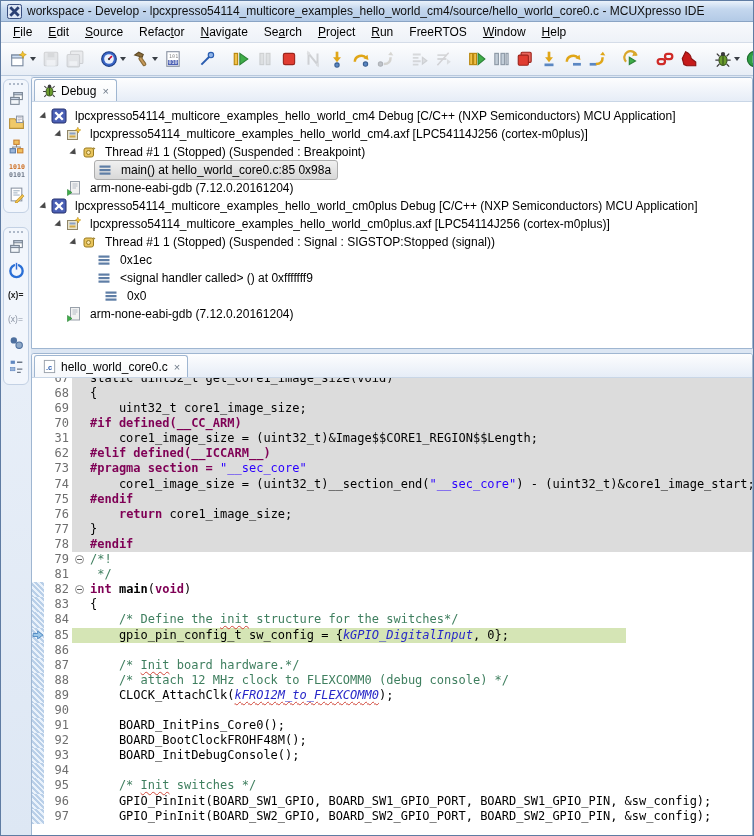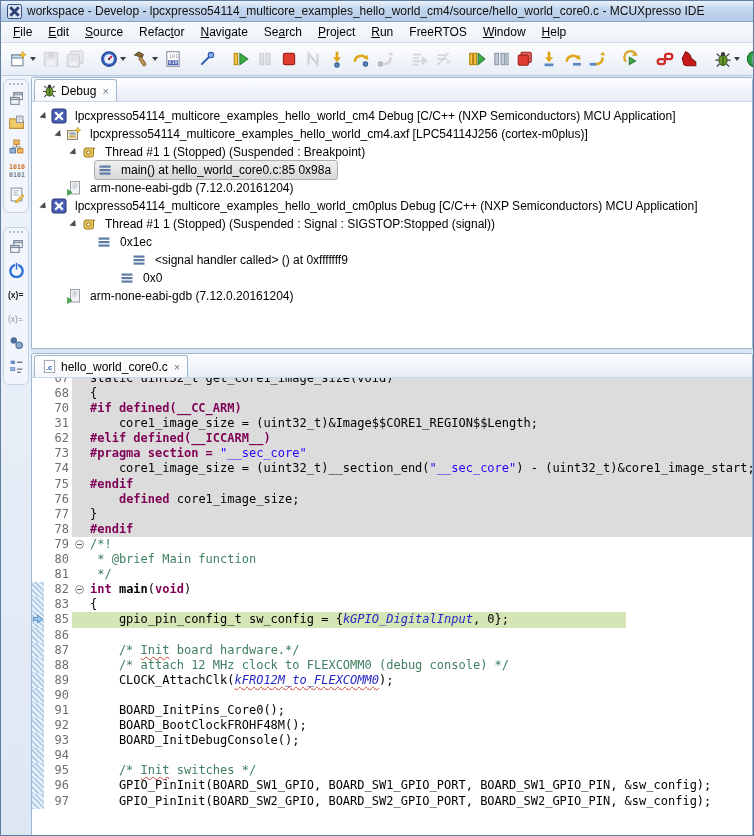--- a/index.html
+++ b/index.html
@@ -562,20 +562,36 @@
               <span class="selwrap">
                 <span class="icon ticon">
                   <svg viewBox="0 0 16 16">
                     <rect x="1" y="1" width="14" height="14" rx="2" fill="#4a5fb4" stroke="#24306e"></rect>
                     <path d="M4.2 4.2l7.6 7.6M11.8 4.2l-7.6 7.6" stroke="#fff" stroke-width="2.3"></path>
                   </svg>
                 </span>
                 <span class="tlabel">lpcxpresso54114_multicore_examples_hello_world_cm0plus Debug [C/C++ (NXP Semiconductors) MCU Application]</span>
               </span>
             </div>
+            <div class="trow" style="padding-left: 21px;">
+              <span class="exp">
+                <i></i>
+              </span>
+              <span class="selwrap">
+                <span class="icon ticon">
+                  <svg viewBox="0 0 16 16">
+                    <rect x="1.5" y="4.5" width="10" height="9" fill="#e9e4cd" stroke="#8e8568"></rect>
+                    <rect x="3.5" y="6.5" width="6" height="2" fill="#8aa0c8"></rect>
+                    <rect x="3.5" y="9.5" width="6" height="2" fill="#d0a848"></rect>
+                    <path d="M11.8 1.2l.9 2 2.1.7-1.8 1.1-.8 2-.9-2-2.1-.8 1.8-1z" fill="#f4c430" stroke="#b8860b" stroke-width="0.5"></path>
+                  </svg>
+                </span>
+                <span class="tlabel">lpcxpresso54114_multicore_examples_hello_world_cm0plus.axf [LPC54114J256 (cortex-m0plus)]</span>
+              </span>
+            </div>
             <div class="trow" style="padding-left: 36px;">
               <span class="exp">
                 <i></i>
               </span>
               <span class="selwrap">
                 <span class="icon ticon">
                   <svg viewBox="0 0 16 16">
                     <rect x="3" y="4" width="9.5" height="9" rx="2" fill="#e8c45c" stroke="#9a7b20"></rect>
                     <circle cx="7.5" cy="8.5" r="2" fill="#f6e3a8" stroke="#9a7b20"></circle>
                     <path d="M12.5 3l2 2-2.5.5z" fill="#9a7b20"></path>
@@ -592,36 +608,36 @@
                     <g fill="#5f7ea6">
                       <rect x="2.5" y="3.5" width="11" height="2.2"></rect>
                       <rect x="2.5" y="7" width="11" height="2.2"></rect>
                       <rect x="2.5" y="10.5" width="11" height="2.2"></rect>
                     </g>
                   </svg>
                 </span>
                 <span class="tlabel">0x1ec</span>
               </span>
             </div>
-            <div class="trow" style="padding-left: 51px; margin-left: 35px;">
+            <div class="trow" style="padding-left: 51px;">
               <span class="exp"></span>
               <span class="selwrap">
                 <span class="icon ticon">
                   <svg viewBox="0 0 16 16">
                     <g fill="#5f7ea6">
                       <rect x="2.5" y="3.5" width="11" height="2.2"></rect>
                       <rect x="2.5" y="7" width="11" height="2.2"></rect>
                       <rect x="2.5" y="10.5" width="11" height="2.2"></rect>
                     </g>
                   </svg>
                 </span>
                 <span class="tlabel">&lt;signal handler called&gt; () at 0xfffffff9</span>
               </span>
             </div>
-            <div class="trow" style="padding-left: 74px;">
+            <div class="trow" style="padding-left: 58px;">
               <span class="exp"></span>
               <span class="selwrap">
                 <span class="icon ticon">
                   <svg viewBox="0 0 16 16">
                     <g fill="#5f7ea6">
                       <rect x="2.5" y="3.5" width="11" height="2.2"></rect>
                       <rect x="2.5" y="7" width="11" height="2.2"></rect>
                       <rect x="2.5" y="10.5" width="11" height="2.2"></rect>
                     </g>
                   </svg>
@@ -667,20 +683,26 @@
               </div>
             </div>
             <div class="cline inactive">
               <span class="ann"></span>
               <span class="num">68</span>
               <span class="foldc"></span>
               <span class="codec"><span class="tk-p">{</span></span>
             </div>
             <div class="cline inactive">
               <span class="ann"></span>
+              <span class="num">69</span>
+              <span class="foldc"></span>
+              <span class="codec"><span class="tk-p">    uint32_t core1_image_size;</span></span>
+            </div>
+            <div class="cline inactive">
+              <span class="ann"></span>
               <span class="num">70</span>
               <span class="foldc"></span>
               <span class="codec"><span class="tk-k">#if defined(__CC_ARM)</span></span>
             </div>
             <div class="cline inactive">
               <span class="ann"></span>
               <span class="num">31</span>
               <span class="foldc"></span>
               <span class="codec"><span class="tk-p">    core1_image_size = (uint32_t)&amp;Image$$CORE1_REGION$$Length;</span></span>
             </div>
@@ -705,21 +727,21 @@
             <div class="cline inactive">
               <span class="ann"></span>
               <span class="num">75</span>
               <span class="foldc"></span>
               <span class="codec"><span class="tk-k">#endif</span></span>
             </div>
             <div class="cline inactive">
               <span class="ann"></span>
               <span class="num">76</span>
               <span class="foldc"></span>
-              <span class="codec"><span class="tk-p">    </span><span class="tk-k">defined</span><span class="tk-p"> core1_image_size;</span></span>
+              <span class="codec"><span class="tk-p">    </span><span class="tk-k">return</span><span class="tk-p"> core1_image_size;</span></span>
             </div>
             <div class="cline inactive">
               <span class="ann"></span>
               <span class="num">77</span>
               <span class="foldc"></span>
               <span class="codec"><span class="tk-p">}</span></span>
             </div>
             <div class="cline inactive">
               <span class="ann"></span>
               <span class="num">78</span>
@@ -729,43 +751,43 @@
             <div class="cline">
               <span class="ann"></span>
               <span class="num">79</span>
               <span class="foldc">
                 <span class="fold"></span>
               </span>
               <span class="codec"><span class="tk-c">/*!</span></span>
             </div>
             <div class="cline">
               <span class="ann"></span>
-              <span class="num">80</span>
-              <span class="foldc"></span>
-              <span class="codec"><span class="tk-c"> * @brief Main function</span></span>
-            </div>
-            <div class="cline">
-              <span class="ann"></span>
               <span class="num">81</span>
               <span class="foldc"></span>
               <span class="codec"><span class="tk-c"> */</span></span>
             </div>
             <div class="cline">
               <span class="ann range"></span>
               <span class="num">82</span>
               <span class="foldc">
                 <span class="fold"></span>
               </span>
               <span class="codec"><span class="tk-k">int</span><span class="tk-p"> </span><span class="tk-b">main</span><span class="tk-p">(</span><span class="tk-k">void</span><span class="tk-p">)</span></span>
             </div>
             <div class="cline">
               <span class="ann range"></span>
               <span class="num">83</span>
               <span class="foldc"></span>
               <span class="codec"><span class="tk-p">{</span></span>
+            </div>
+            <div class="cline">
+              <span class="ann range"></span>
+              <span class="num">84</span>
+              <span class="foldc"></span>
+              <span class="codec"><span class="tk-c">    /* Define the </span><span class="tk-c sq">init</span><span class="tk-c"> structure for the switches*/</span></span>
             </div>
             <div class="cline current">
               <span class="ann range">
                 <span class="ip"><svg viewBox="0 0 16 16">
                     <path d="M1.5 6h6V2.8L14.5 8l-7 5.2V10h-6z" fill="#9cc7e8" stroke="#3a78b8"></path>
                   </svg></span>
               </span>
               <span class="num">85</span>
               <span class="foldc"></span>
               <span class="codec"><span class="tk-p">    gpio_pin_config_t sw_config = {</span><span class="tk-e">kGPIO_DigitalInput</span><span class="tk-p">, 0};</span><span class="caret"></span></span>

